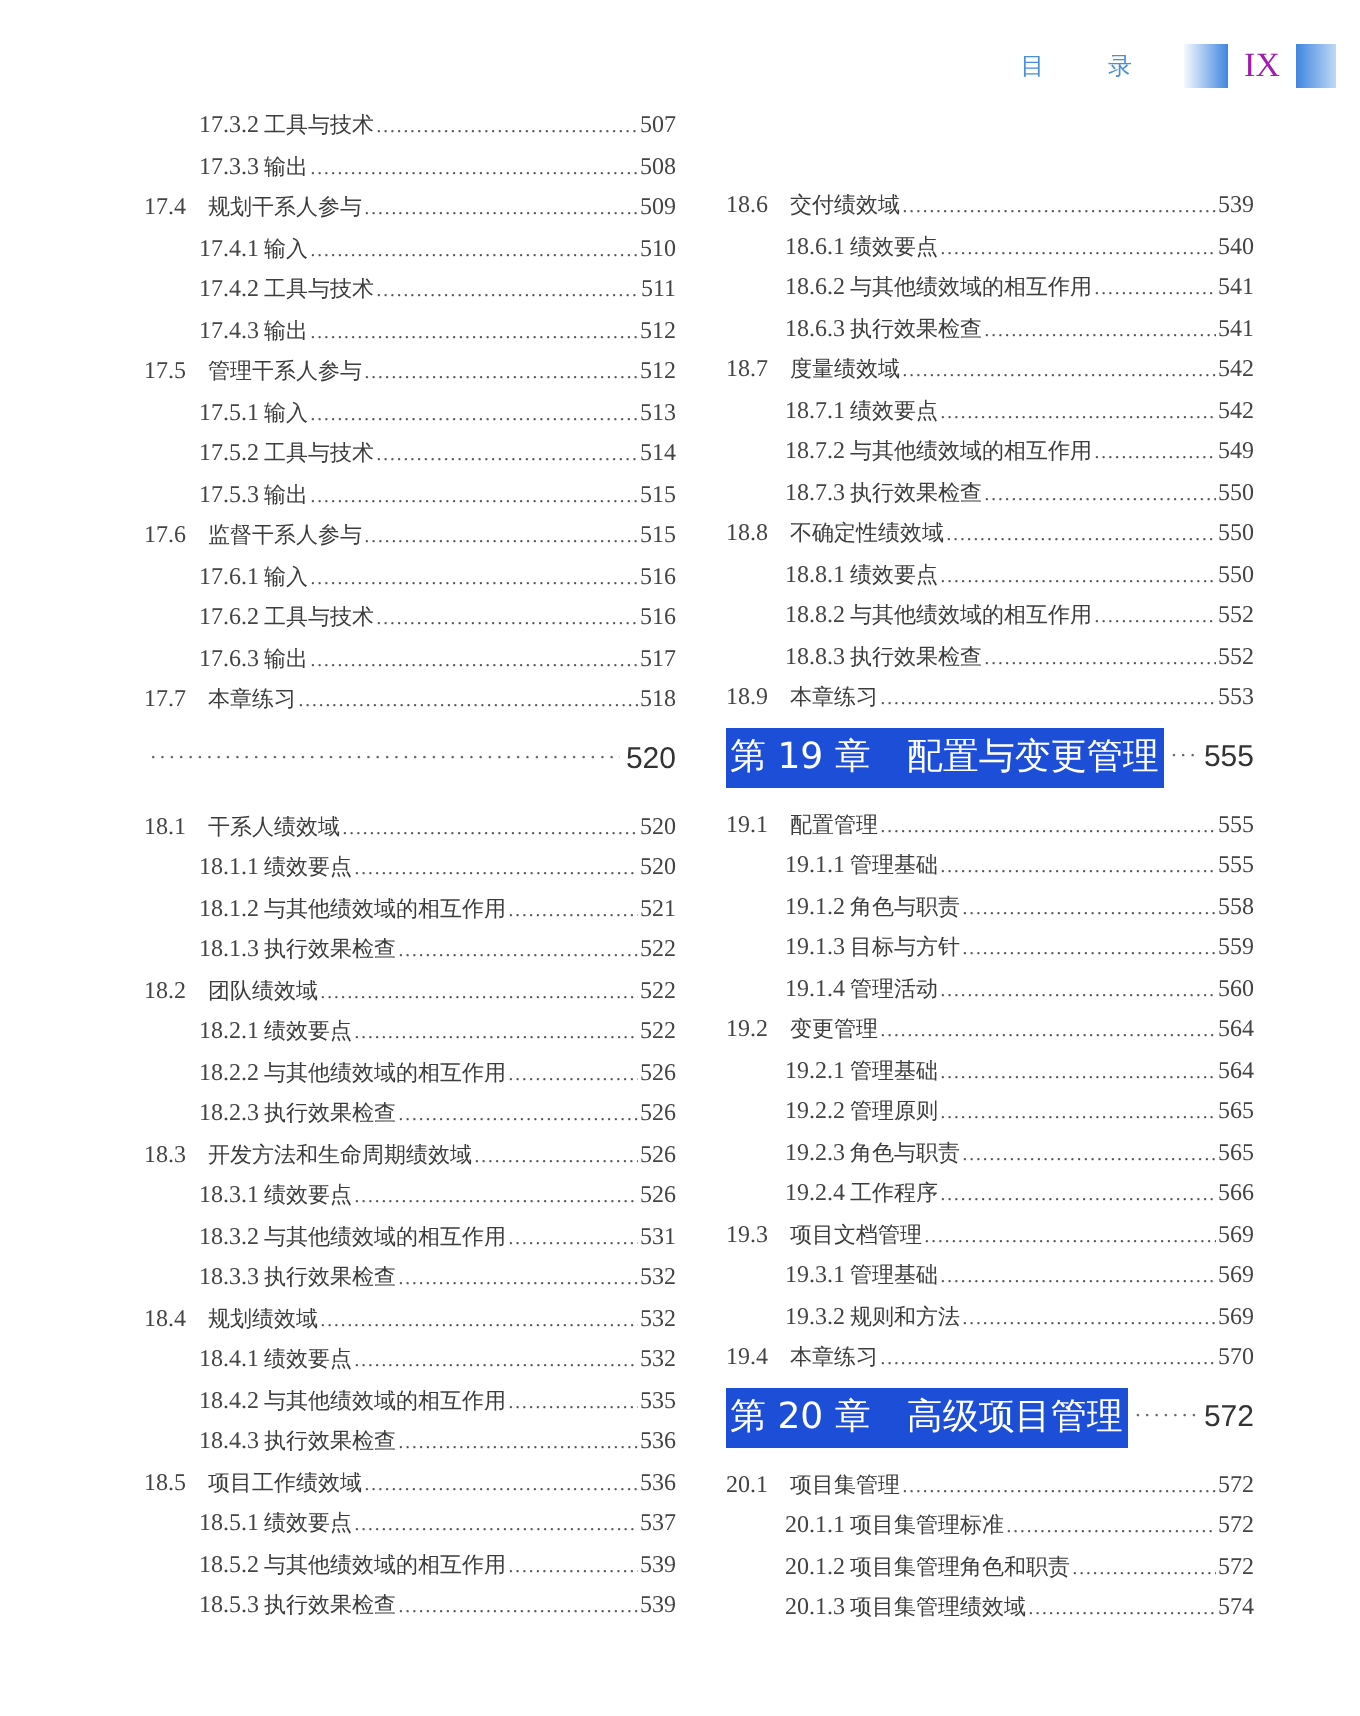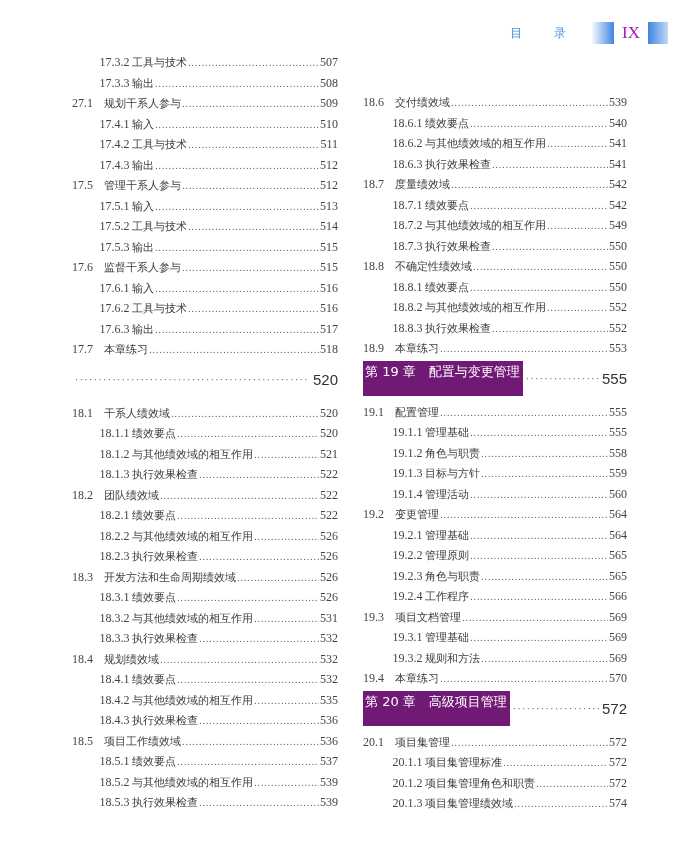--- a/index.html
+++ b/index.html
@@ -58,23 +58,23 @@
   .dots::before {
     content: "........................................................................................................................................................";
   }
   .page { flex: 0 0 auto; font-family: "Liberation Serif", serif; font-size: 12px; color: #444; }
   .chapter {
     display: flex; align-items: center;
     height: 22px; margin: 9px 0 12px 0;
     white-space: nowrap;
   }
   .chapter-label {
-    background: #701a75; color: #ffffff;
-    font-family: "DejaVu Sans", sans-serif; font-size: 13px;
-    padding: 2px 3px 15px 2px; flex: 0 0 auto;
+    background: #1d4ed8; color: #ffffff;
+    font-family: "DejaVu Sans", sans-serif; font-size: 18px;
+    padding: 2px 3px 4px 2px; flex: 0 0 auto;
   }
   .chapter-dots {
     flex: 1 1 auto; overflow: hidden; margin: 0 3px;
     color: #666; font-size: 10px; letter-spacing: 1.5px;
   }
   .chapter-dots::before {
     content: "···································································";
   }
   .chapter-page {
     font-family: "Liberation Sans", sans-serif; font-size: 15px; color: #333; flex: 0 0 auto;
@@ -98,21 +98,21 @@
         <span class="dots"></span>
         <span class="page">507</span>
       </div>
       <div class="row l3">
         <span class="num">17.3.3</span>
         <span class="title">输出</span>
         <span class="dots"></span>
         <span class="page">508</span>
       </div>
       <div class="row l2">
-        <span class="num">27.1</span>
+        <span class="num">17.4</span>
         <span class="title">规划干系人参与</span>
         <span class="dots"></span>
         <span class="page">509</span>
       </div>
       <div class="row l3">
         <span class="num">17.4.1</span>
         <span class="title">输入</span>
         <span class="dots"></span>
         <span class="page">510</span>
       </div>

